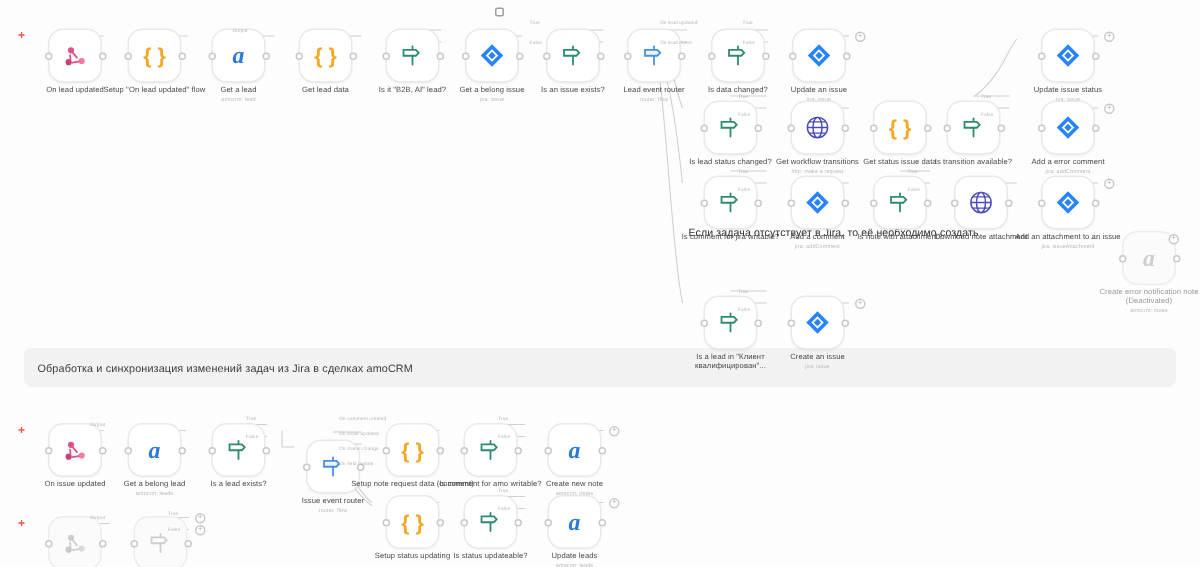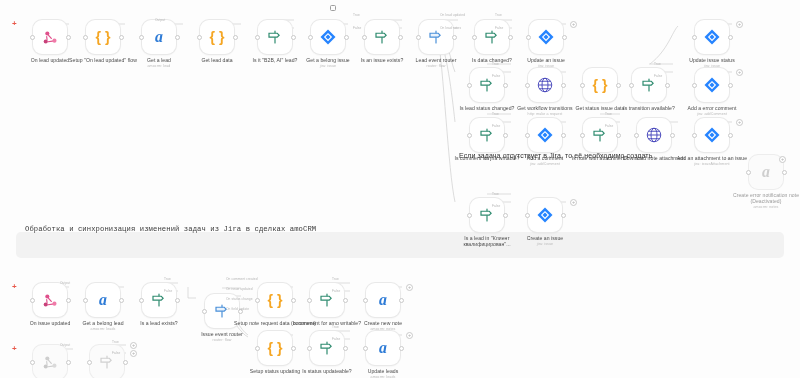--- a/index.html
+++ b/index.html
@@ -111,21 +111,21 @@
     border: 1px solid #9e9e9e;
     border-radius: 1.5px;
   }
 </style>
 </head>
 <body>
 
 <div id="canvas">
 
   <div class="section-band" style="left:16px; top:232px; width:768px; height:26px;"></div>
-  <div class="section-title" style="left:25px; top:225px;font-family:Liberation Mono, monospace;">Обработка и синхронизация изменений задач из Jira в сделках amoCRM</div>
+  <div class="section-title" style="left:25px; top:241px;">Обработка и синхронизация изменений задач из Jira в сделках amoCRM</div>
 
   <div class="note-text" style="left:459px; top:152px;">Если задача отсутствует в Jira, то её необходимо создать</div>
 
   <svg id="wires" viewBox="0 0 800 378">
     <g fill="none" stroke="#cfcfcf" stroke-width="0.7">
 
       <path d="M50,24 L69,24"></path>
       <path d="M103,24 L125,24"></path>
       <path d="M159,24 L183,24"></path>
       <path d="M217,24 L241,24"></path>

